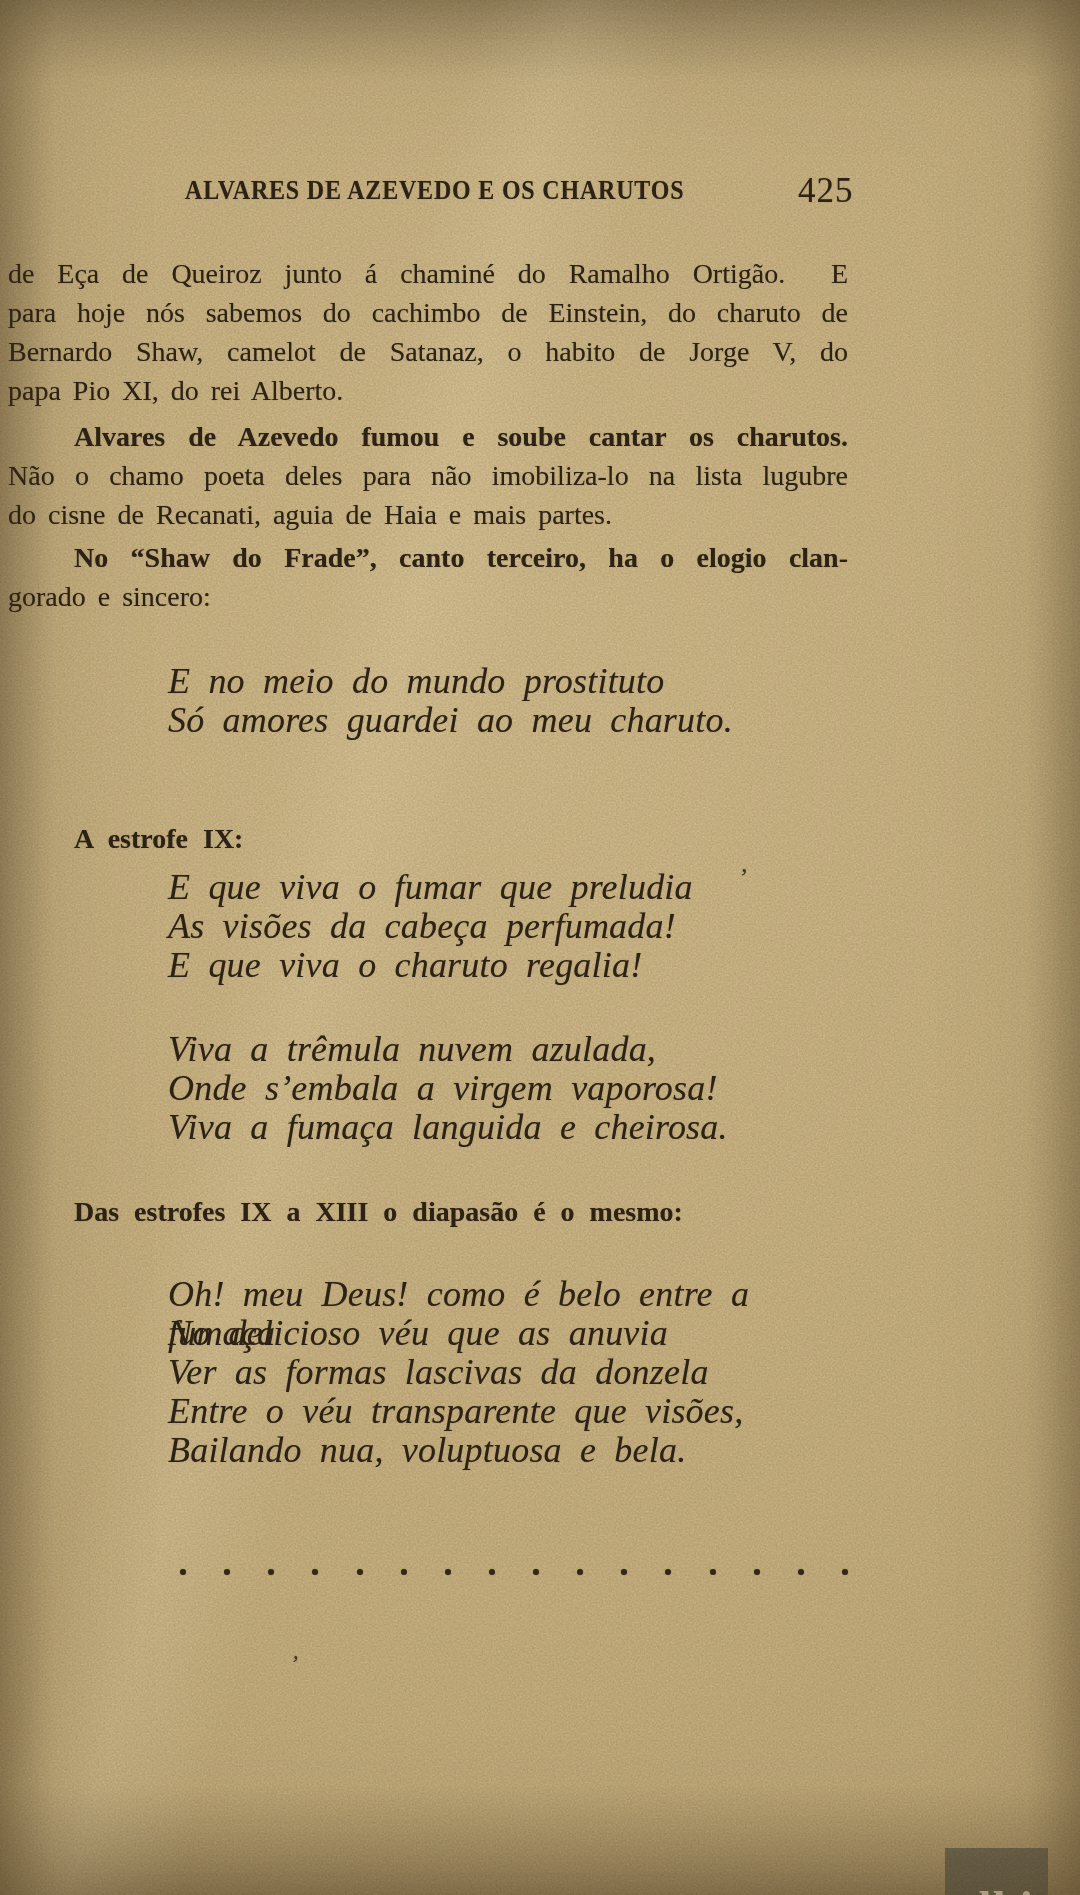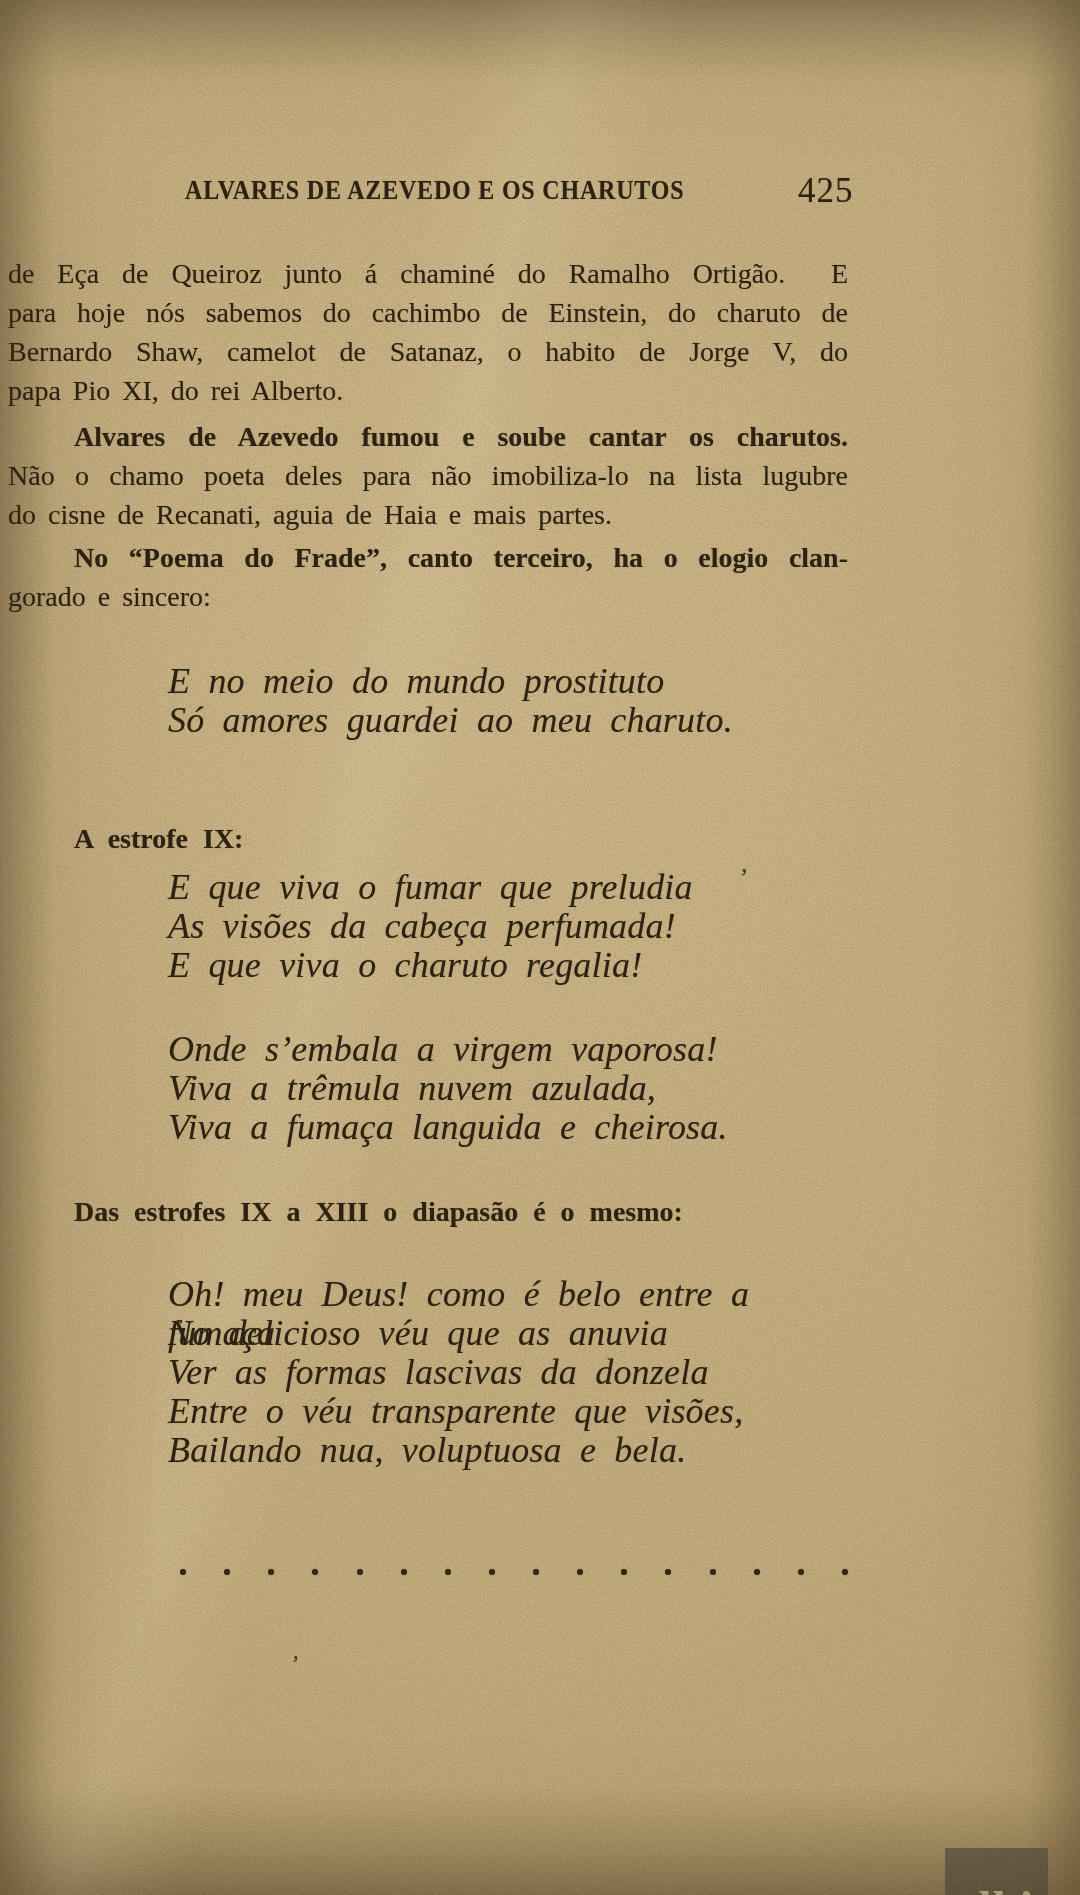--- a/index.html
+++ b/index.html
@@ -89,42 +89,42 @@
     <div class="ln last">papa Pio XI, do rei Alberto.</div>
   </div>
 
   <div class="col" style="top:417px">
     <div class="ln just indent">Alvares de Azevedo fumou e soube cantar os charutos.</div>
     <div class="ln just">Não o chamo poeta deles para não imobiliza-lo na lista lugubre</div>
     <div class="ln last">do cisne de Recanati, aguia de Haia e mais partes.</div>
   </div>
 
   <div class="col" style="top:538px">
-    <div class="ln just indent">No “Poema do Frade”, canto terceiro, ha o elogio clan-</div>
+    <div class="ln just indent">No “Shaw do Frade”, canto terceiro, ha o elogio clan-</div>
     <div class="ln last">gorado e sincero:</div>
   </div>
 
   <div class="verse" style="top:662px">
     <div class="vln">E no meio do mundo prostituto</div>
     <div class="vln">Só amores guardei ao meu charuto.</div>
   </div>
 
   <div class="col" style="top:819px">
     <div class="ln label indent">A estrofe IX:</div>
   </div>
 
   <div class="verse" style="top:868px">
     <div class="vln">E que viva o fumar que preludia</div>
     <div class="vln">As visões da cabeça perfumada!</div>
     <div class="vln">E que viva o charuto regalia!</div>
   </div>
 
   <div class="verse" style="top:1030px">
+    <div class="vln">Viva a trêmula nuvem azulada,</div>
     <div class="vln">Onde s’embala a virgem vaporosa!</div>
-    <div class="vln">Viva a trêmula nuvem azulada,</div>
     <div class="vln">Viva a fumaça languida e cheirosa.</div>
   </div>
 
   <div class="col" style="top:1192px">
     <div class="ln label indent">Das estrofes IX a XIII o diapasão é o mesmo:</div>
   </div>
 
   <div class="verse" style="top:1275px">
     <div class="vln">Oh! meu Deus! como é belo entre a fumaça</div>
     <div class="vln">No delicioso véu que as anuvia</div>

